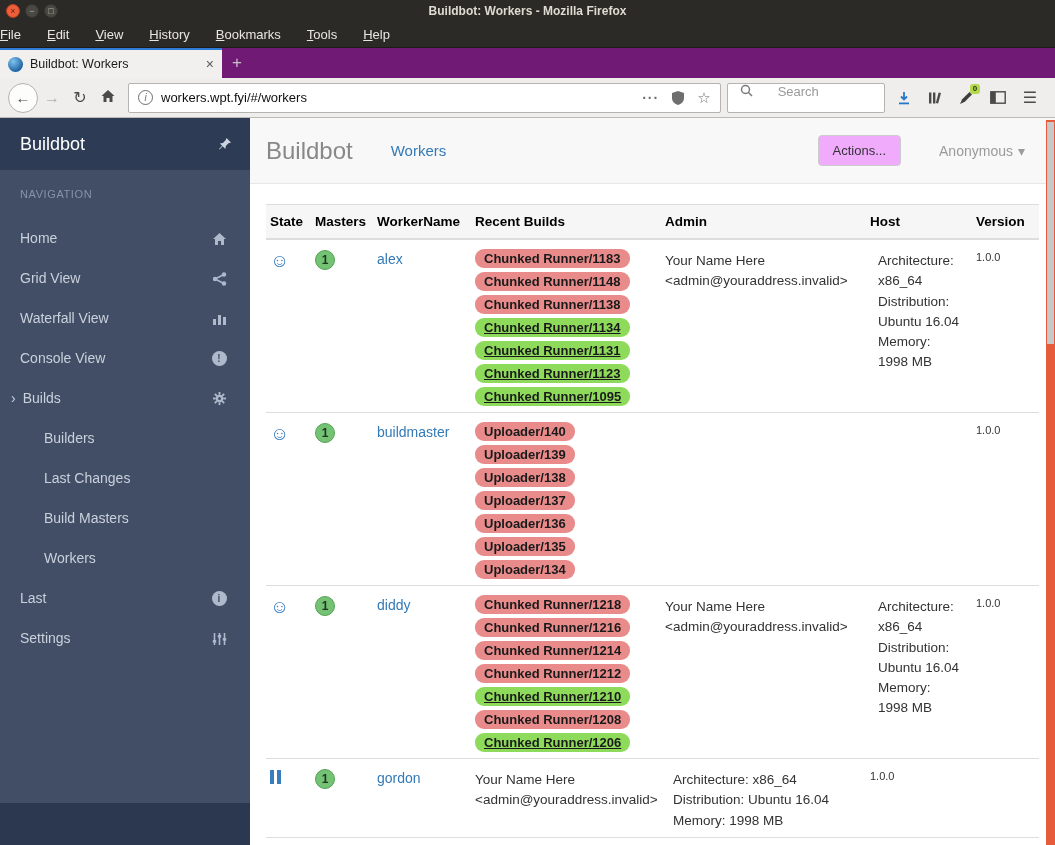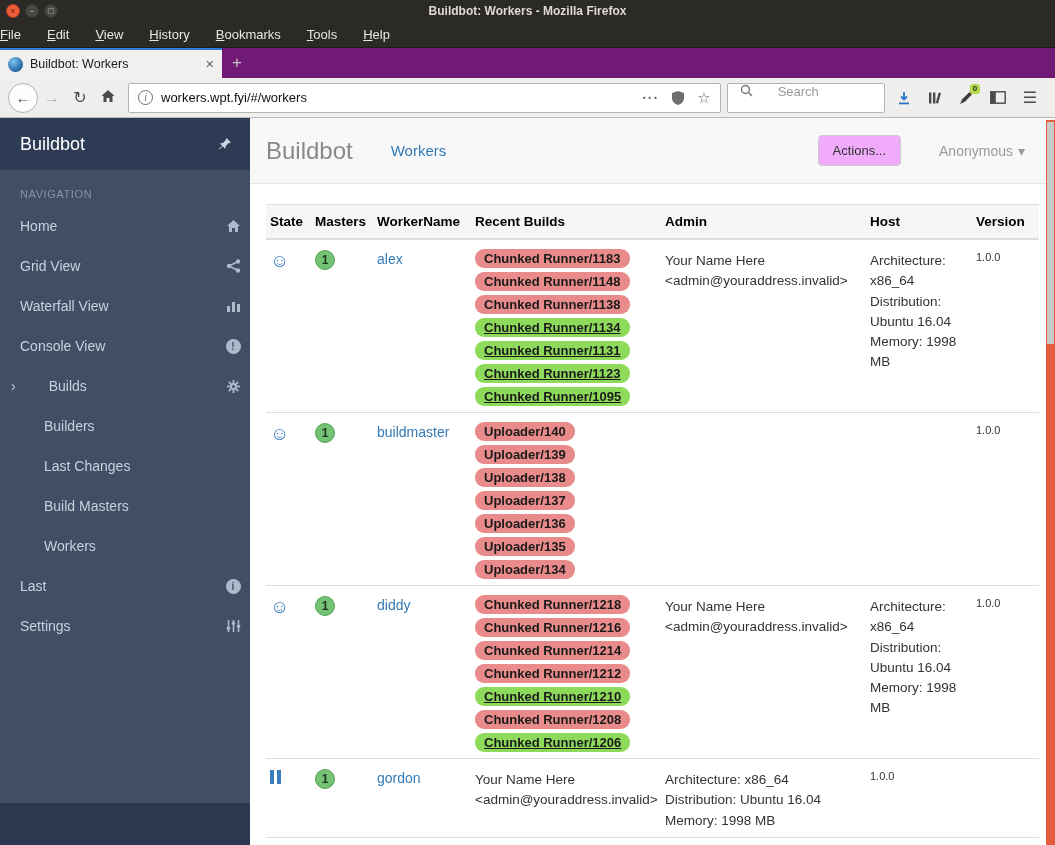--- a/index.html
+++ b/index.html
@@ -58,21 +58,21 @@
 
   
   #app{flex:1;display:flex;position:relative;overflow:hidden;}
 
   
   #sidebar{width:250px;background:var(--sb-bg);flex-shrink:0;position:relative;}
   .sb-header{height:52px;background:var(--sb-header);display:flex;align-items:center;padding:0 18px 0 20px;}
   .sb-brand{flex:1;font-size:18px;color:#fff;}
   .pin{cursor:pointer;display:flex;}
   .nav-section{padding:18px 20px 6px;font-size:11px;color:#8593a9;letter-spacing:.6px;}
-  .nav-item{height:40px;display:flex;align-items:center;padding:0 8px 0 20px;font-size:14px;color:#c9d1dc;cursor:pointer;gap:26px;}
+  .nav-item{height:40px;display:flex;align-items:flex-end;padding:0 22px 0 20px;font-size:14px;color:#c9d1dc;cursor:pointer;}
   .nav-item.indent{padding-left:44px;}
   .nav-caret{margin-right:7px;margin-left:-9px;font-size:14px;color:#c9d1dc;}
   .nav-label{flex:1;}
   .nav-icon{width:18px;text-align:center;color:#aebacc;font-size:15px;display:flex;justify-content:center;}
   .circ{display:inline-block;width:15px;height:15px;border-radius:50%;background:#aebacc;color:var(--sb-bg);font-size:10px;font-weight:bold;line-height:15px;text-align:center;font-style:normal;}
   .sb-footer{position:absolute;bottom:0;left:0;right:0;height:42px;background:var(--sb-footer);}
 
   
   #main{flex:1;background:#fff;overflow:hidden;}
   .content-header{height:66px;background:#f8f8f8;border-bottom:1px solid #e7e7e7;display:flex;align-items:center;padding:0 16px;}
@@ -92,21 +92,21 @@
   .smiley{font-size:19px;color:#3a7dbf;line-height:1;}
   .pausebars span{display:inline-block;width:4px;height:14px;background:#3a7dbf;margin-right:3px;}
   .badge-green{width:20px;height:20px;border-radius:50%;background:#74c274;border:1px solid #54a254;color:#213521;font-size:12px;font-weight:bold;display:flex;align-items:center;justify-content:center;margin-top:3px;}
   .worker-link{color:var(--accent);font-size:14px;text-decoration:none;display:inline-block;margin-top:4px;cursor:pointer;}
   .builds-cell{display:flex;flex-direction:column;align-items:flex-start;gap:4px;padding-top:2px;}
   .pill{font-size:13px;font-weight:bold;color:#1a1a1a;padding:2px 9px;border-radius:9px;white-space:nowrap;cursor:pointer;}
   .pill.fail{background:var(--pill-fail);}
   .pill.success{background:var(--pill-success);text-decoration:underline;}
   .admin-cell div,.host-cell div{font-size:13.5px;color:#333;line-height:1.5;}
   .admin-cell,.host-cell{padding-top:4px;}
-  .host-cell{padding-right:10px;}
+  .host-cell{padding-right:10px;margin-left:8px;}
   .version-cell{font-size:11px;color:#333;padding-top:4px;}
 
   
   #page-scrollbar{position:absolute;right:0;top:2px;bottom:0;width:9px;background:var(--scroll-track);}
   #scroll-thumb{position:absolute;top:2px;left:1px;right:1px;height:222px;background:var(--scroll-thumb);cursor:grab;}
 </style>
 </head>
 <body>
 
 <div id="screen">

